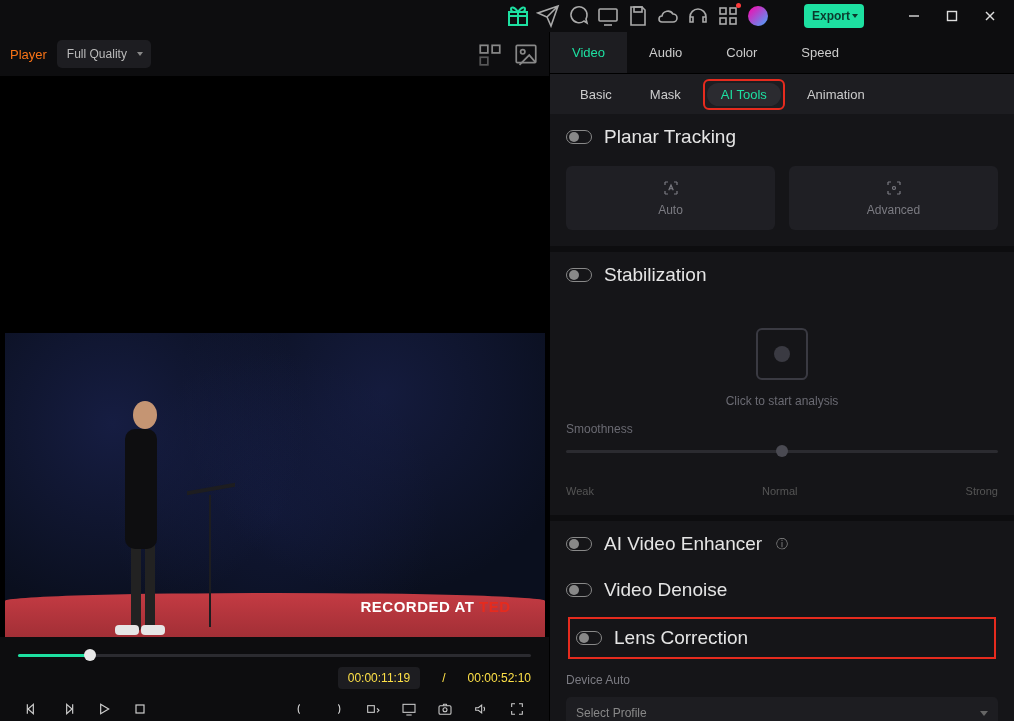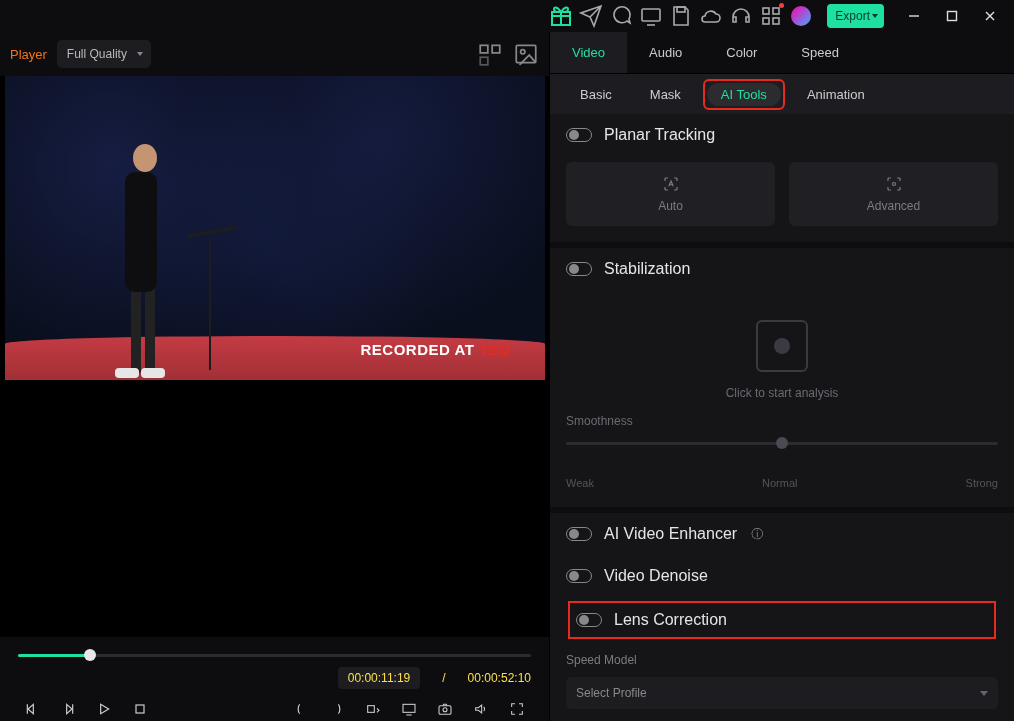--- a/index.html
+++ b/index.html
@@ -34,26 +34,26 @@
     background: linear-gradient(135deg,#f0a,#4af);
   }
   .titlebar .dot-wrap { position: relative; }
   .titlebar .dot-wrap::after{
     content:""; position:absolute; top:-1px; right:-1px;
     width:5px; height:5px; background:#ff3b3b; border-radius:50%;
   }
   .export-btn {
     background: #1de0a1;
     color: #0b3a2d;
-    font-weight: 400;
+    font-weight: 700;
     border-radius: 4px;
     height: 24px;
     padding: 0 14px 0 8px;
     display: flex; align-items: center; gap: 6px;
-    margin: 0 8px;
+    margin: 0 28px;
     cursor: pointer;
     font-size: 12px;
     position: relative;
   }
   .export-btn::after {
     content: "";
     position: absolute; right: 6px; top: 10px;
     border-left: 3px solid transparent;
     border-right: 3px solid transparent;
     border-top: 4px solid #0b3a2d;
@@ -105,21 +105,21 @@
     border-left: 3px solid transparent;
     border-right: 3px solid transparent;
     border-top: 4px solid #888;
   }
   .player-hdr .spacer { flex:1; }
   .player-hdr .tool { width:26px; height:26px; color:#888; display:flex; align-items:center; justify-content:center; cursor:pointer; }
 
   
   .preview-wrap {
     flex: 1;
-    display:flex; align-items:flex-start; justify-content:center;
+    display:flex; align-items:flex-end; justify-content:center;
     background:#000;
     position: relative;
   }
   .preview {
     width: 540px; height: 304px;
     background: #0a0f1e;
     position: relative;
     overflow: hidden;
   }
   .preview .audience {
@@ -232,21 +232,21 @@
     display:flex; align-items:center; gap:12px; padding: 12px 16px;
   }
   .section-dark { background:#151518; }
   .section-gap { border-top: 6px solid #0d0d0f; }
   .toggle {
     width:26px; height:14px; border-radius:8px; border:1.5px solid #888; position:relative; cursor:pointer;
   }
   .toggle::after{
     content:""; position:absolute; left:2px; top:1px; width:10px; height:10px; border-radius:50%; background:#888;
   }
-  .row .lbl { color:#e5e5e5; font-size:16px; }
+  .row .lbl { color:#e5e5e5; font-size:19px; }
   .row .info { color:#888; font-size:12px; margin-left:2px; }
 
   .cards {
     display:flex; gap:14px; padding: 6px 16px 16px 16px;
   }
   .card {
     flex:1; height:64px; background:#1f1f24; border-radius:6px;
     display:flex; flex-direction:column; align-items:center; justify-content:center; gap:6px;
     color:#7b7b82; cursor:pointer;
   }
@@ -551,19 +551,19 @@
       </div>
       <div class="row section-dark">
         <div class="toggle"></div>
         <span class="lbl">Video Denoise</span>
       </div>
       <div class="row section-dark lens-highlight">
         <div class="toggle"></div>
         <span class="lbl">Lens Correction</span>
       </div>
 
-      <div class="device-row">Speed Model</div>
+      <div class="device-row">Device Auto</div>
       <div class="profile-sel">
           <span>Select Profile</span>
         </div>
     </div>
   </div>
 </div>
 
 </body></html>

